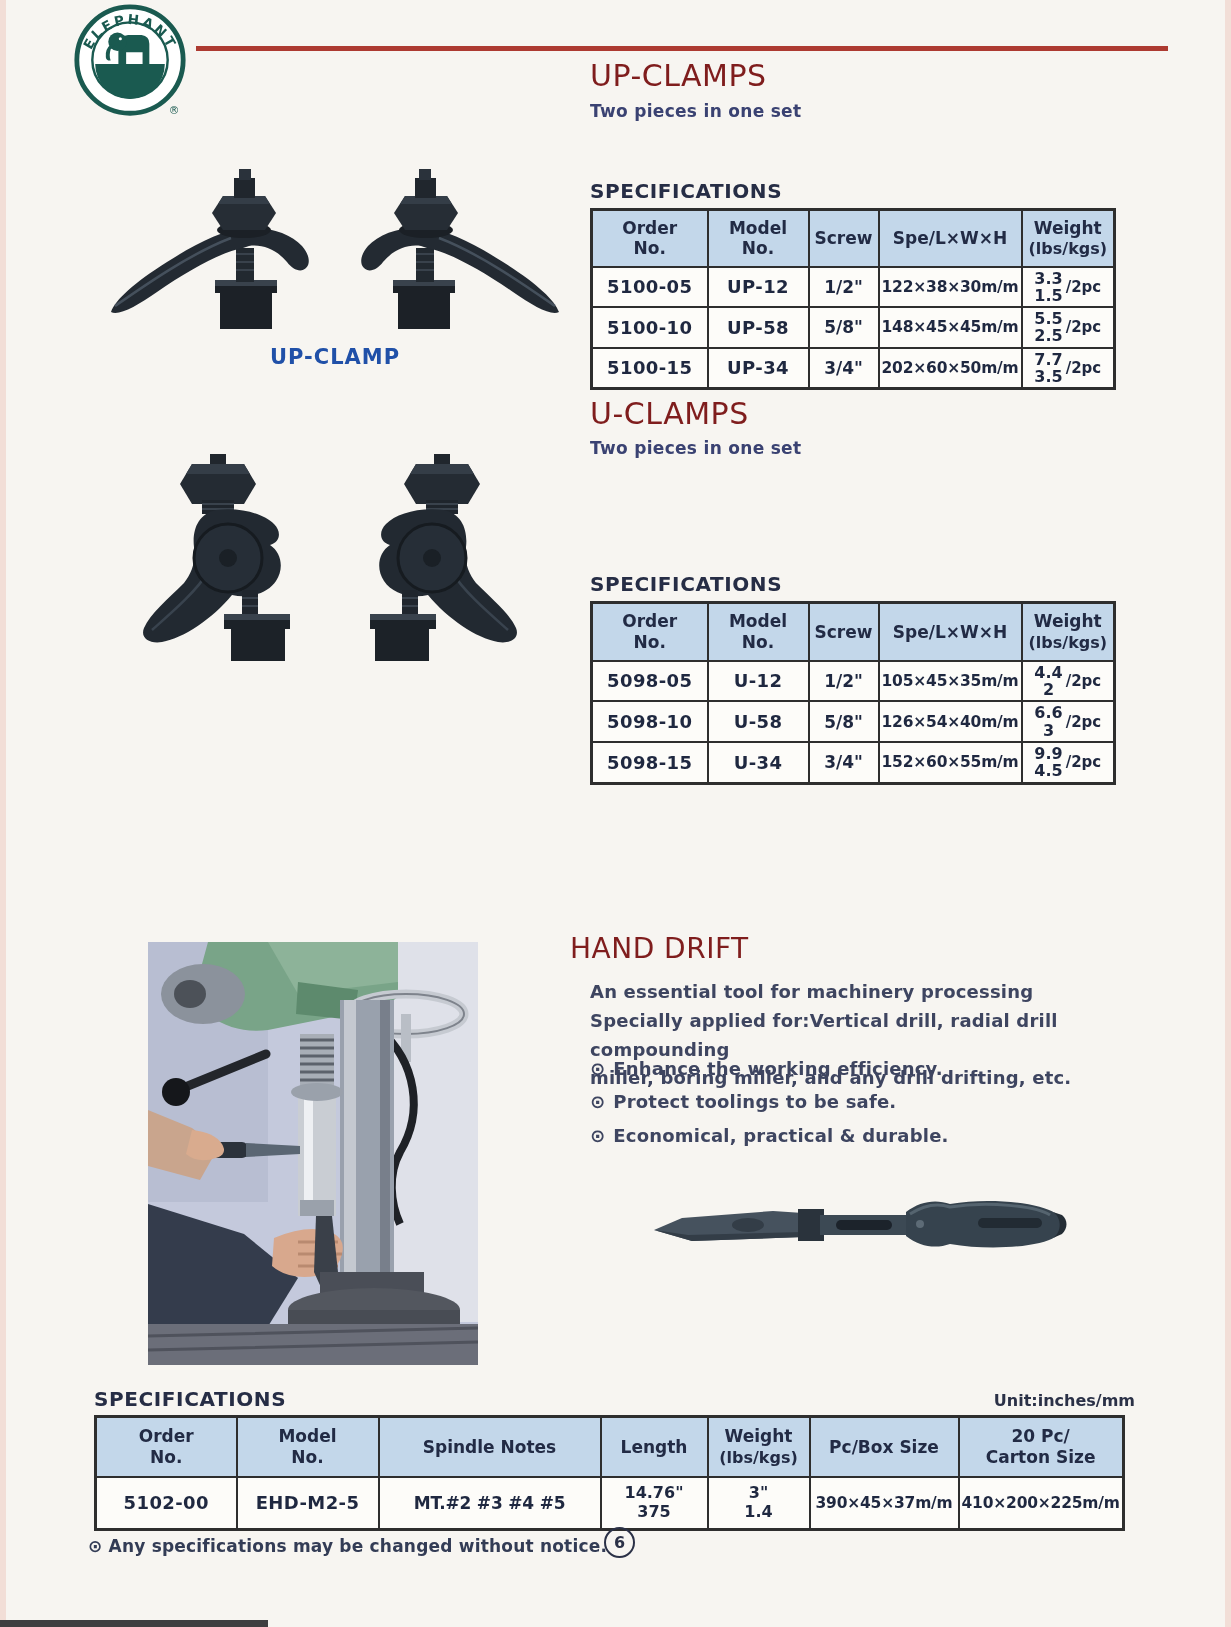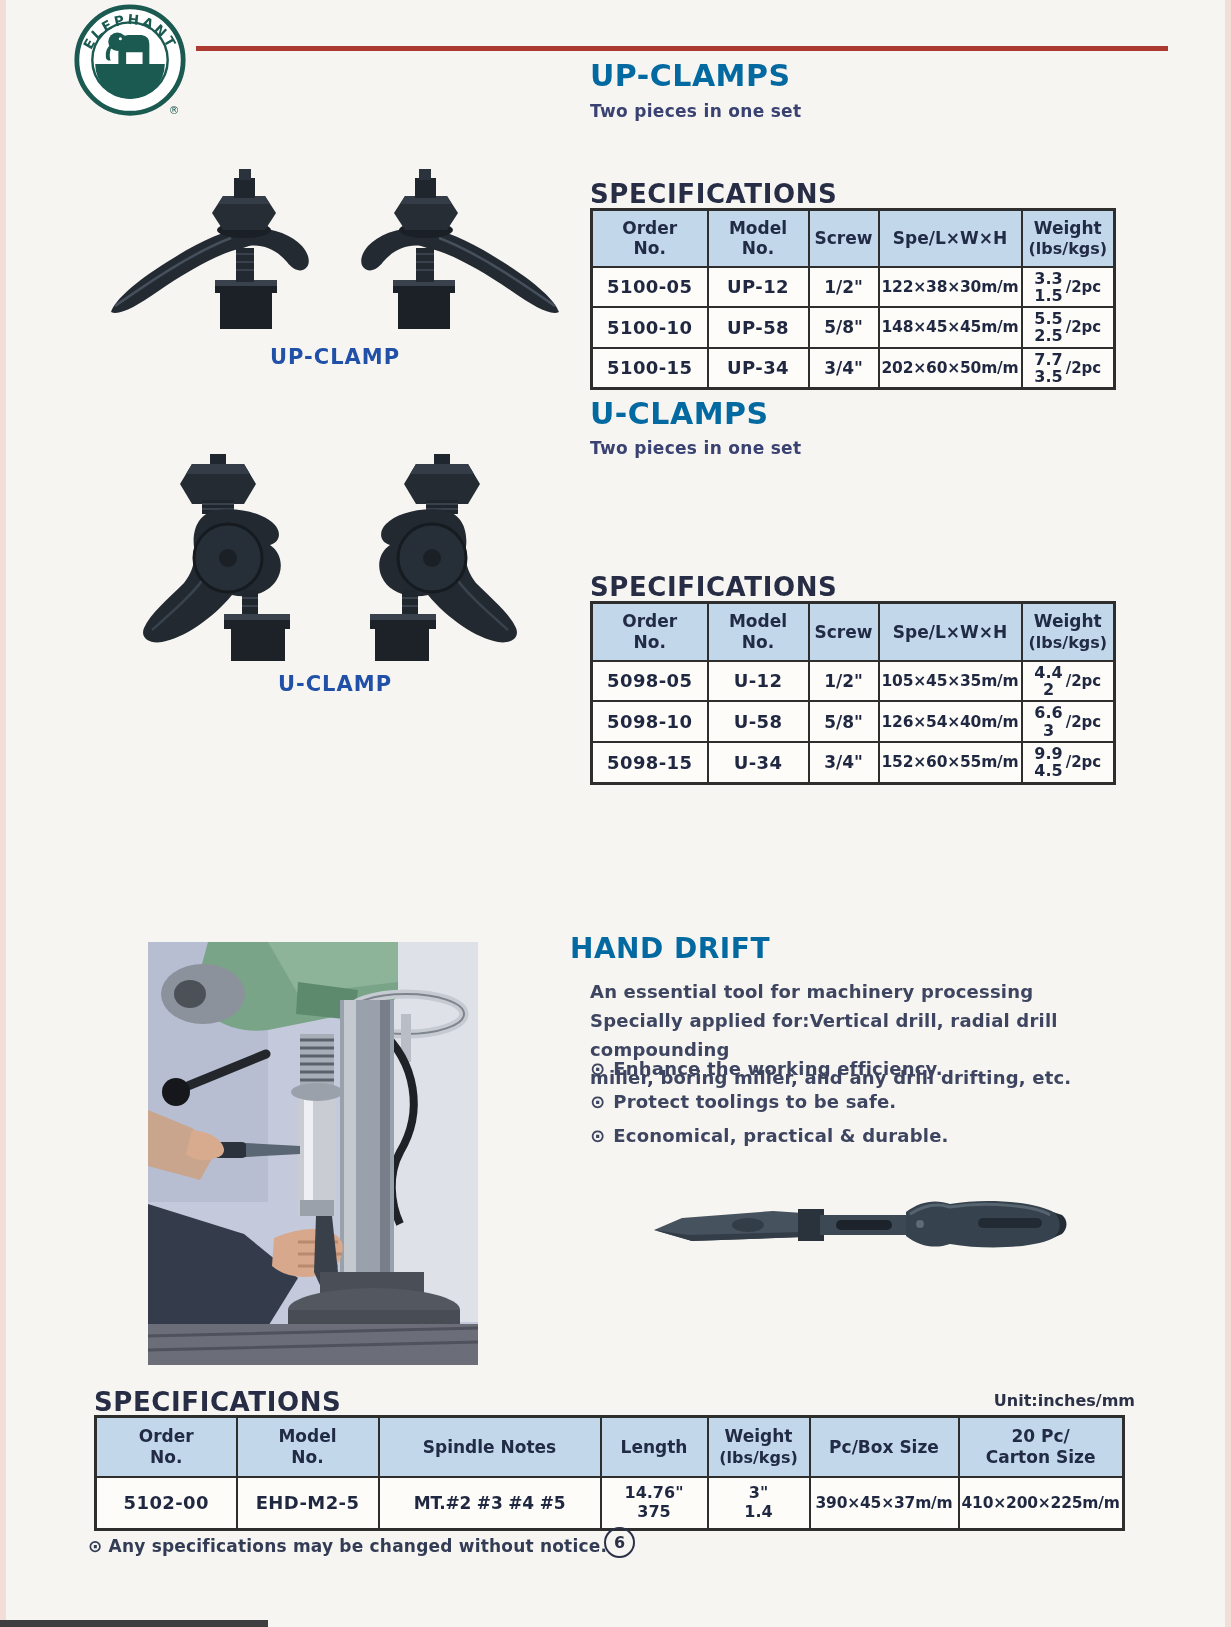--- a/index.html
+++ b/index.html
@@ -8,23 +8,23 @@
     background:#f7f5f1;overflow:hidden;
     font-family:"DejaVu Sans","Liberation Sans",sans-serif;
   }
   .abs{position:absolute;}
   
   .edge-strip{position:absolute;top:0;width:6px;height:1627px;background:rgba(233,183,174,.38);}
   .bottom-bar{position:absolute;left:0;top:1620px;width:268px;height:7px;background:#3e3e40;}
   
   .red-rule{position:absolute;left:196px;top:46px;width:972px;height:5px;background:#ad3a31;}
   
-  .sec-title{font-size:30px;font-weight:bold;color:#0369a1;letter-spacing:.5px;}
+  .sec-title{font-size:30px;font-weight:normal;color:#7f1d1d;letter-spacing:.5px;}
   .sec-sub{font-size:17px;font-weight:600;color:#3a4272;letter-spacing:.3px;}
-  .spec-h{font-size:26px;font-weight:bold;color:#262d45;letter-spacing:.6px;text-align:center;}
+  .spec-h{font-size:20px;font-weight:bold;color:#262d45;letter-spacing:.6px;text-align:center;}
   .img-caption{font-size:21px;font-weight:bold;color:#2050a8;letter-spacing:1px;text-align:center;}
   
   table.spec{border-collapse:collapse;background:#fdfcf9;}
   table.spec,table.spec th,table.spec td{border:2px solid #2e2e2e;}
   table.spec{border-width:3px;}
   table.spec th{
     background:#c3d7ea;color:#222b45;font-size:17px;font-weight:bold;
     text-align:center;vertical-align:middle;line-height:1.2;padding:4px 2px;
   }
   table.spec th .h2l{font-size:16px;}
@@ -190,21 +190,20 @@
         <circle cx="98" cy="106" r="34" fill="none" stroke="#161b20" stroke-width="3"></circle>
         <circle cx="98" cy="106" r="9" fill="#1a2026"></circle>
         <rect x="112" y="138" width="16" height="28" fill="#20262d"></rect>
         <path d="M112,146 h16 M112,154 h16" stroke="#39424c" stroke-width="2"></path>
         <path d="M94,162 h66 v15 h-5 v32 h-54 v-32 h-7 z" fill="#1c2228"></path>
         <path d="M94,162 h66 v6 h-66 z" fill="#39424c"></path>
       </g>
       <use href="#ucl" transform="translate(400,0) scale(-1,1)"></use>
     </svg>
   </div>
-  <div class="abs img-caption" style="left:105px;top:672px;width:460px;">U-CLAMP</div>
 
   <div class="abs spec-h" style="left:590px;top:572px;">SPECIFICATIONS</div>
 
   <table class="spec abs" style="left:590px;top:601px;">
     <colgroup>
         <col style="width:116px">
         <col style="width:101px">
         <col style="width:70px">
         <col style="width:138px">
         <col style="width:93px">

